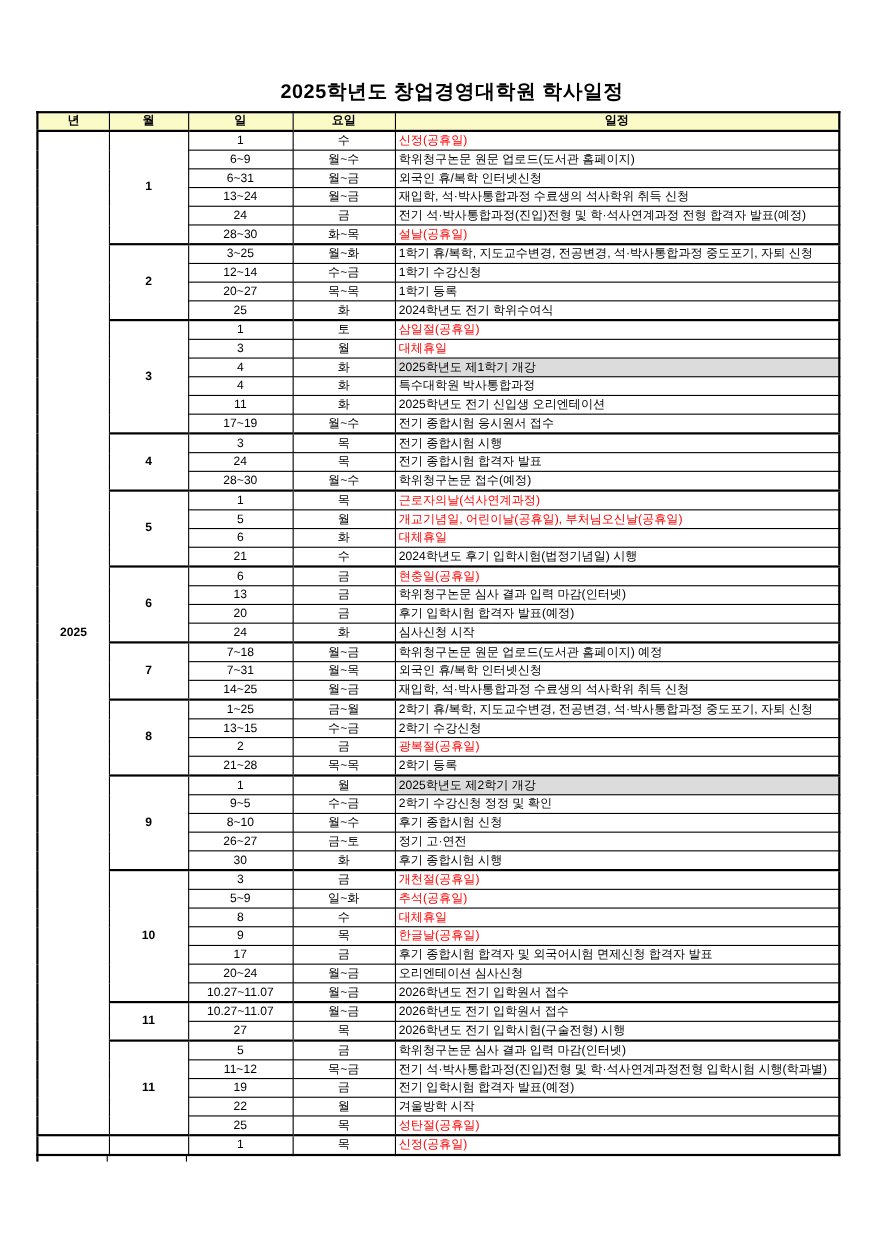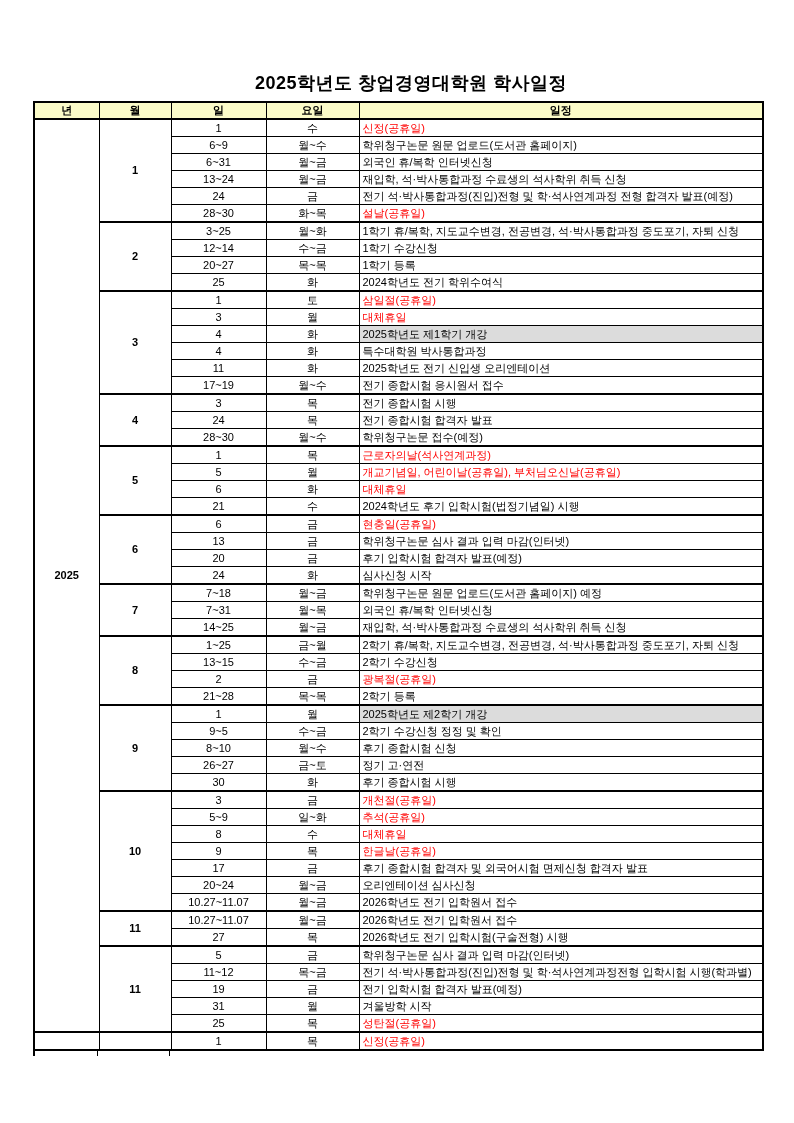--- a/index.html
+++ b/index.html
@@ -345,21 +345,21 @@
           <td class="c">11~12</td>
           <td class="c">목~금</td>
           <td>전기 석·박사통합과정(진입)전형 및 학·석사연계과정전형 입학시험 시행(학과별)</td>
         </tr>
         <tr>
           <td class="c">19</td>
           <td class="c">금</td>
           <td>전기 입학시험 합격자 발표(예정)</td>
         </tr>
         <tr>
-          <td class="c">31</td>
+          <td class="c">22</td>
           <td class="c">월</td>
           <td>겨울방학 시작</td>
         </tr>
         <tr>
           <td class="c">25</td>
           <td class="c">목</td>
           <td class="red">성탄절(공휴일)</td>
         </tr>
         <tr class="group-start">
           <td rowspan="1" class="year-cell"></td>

